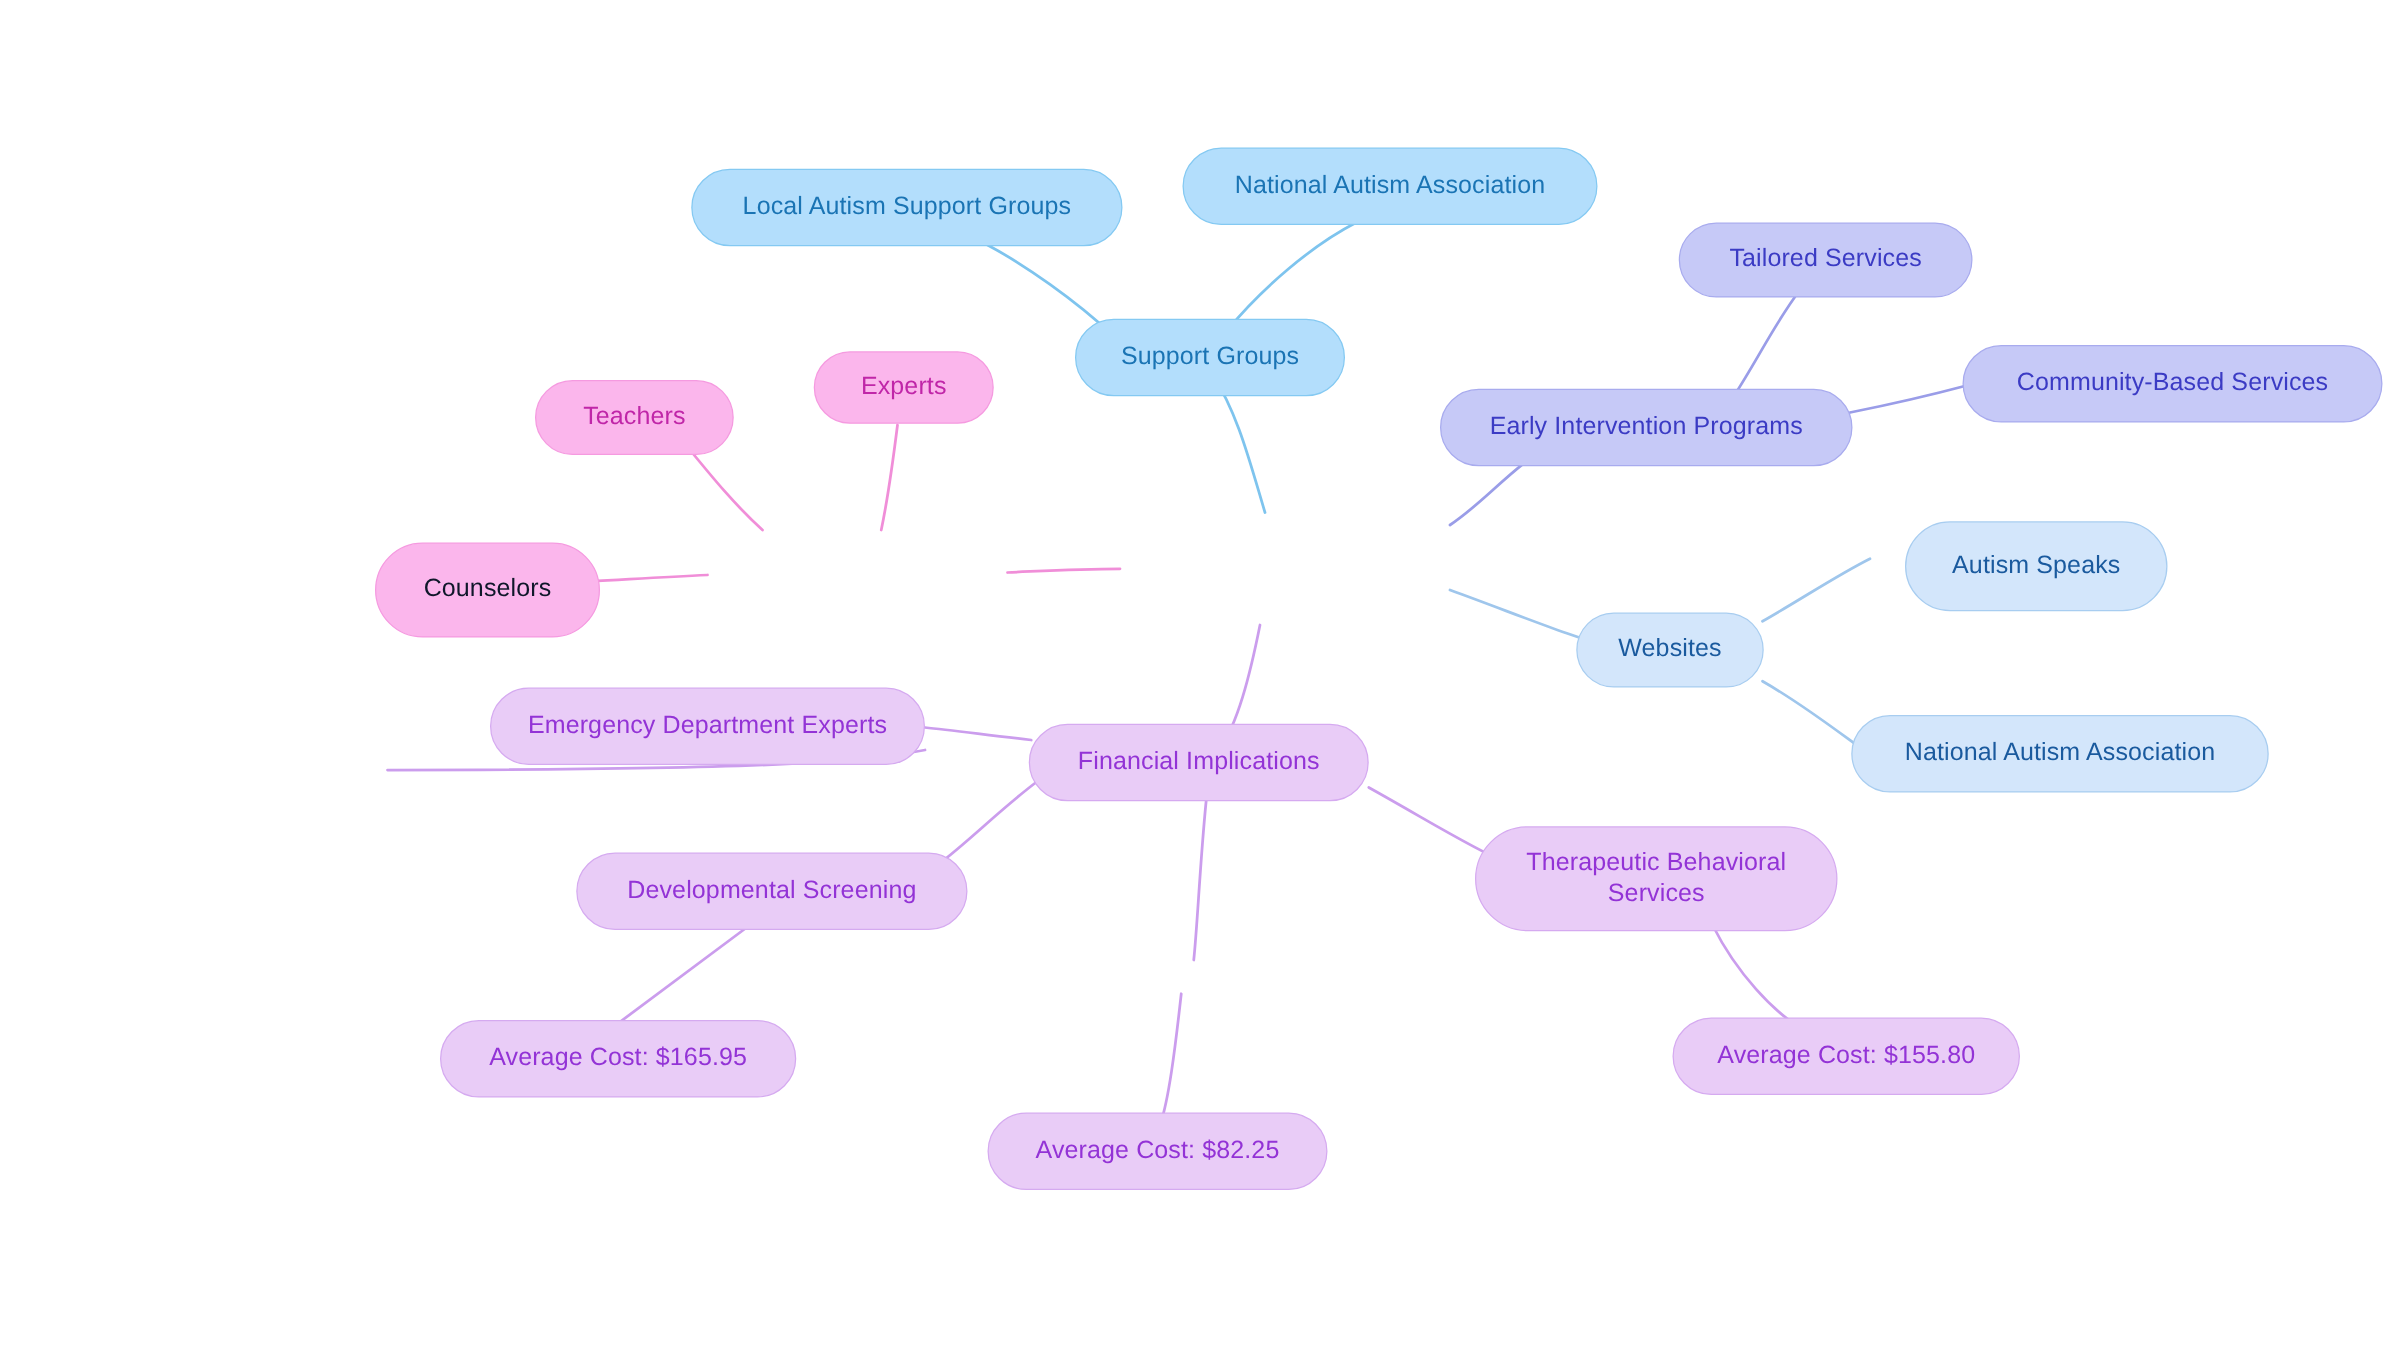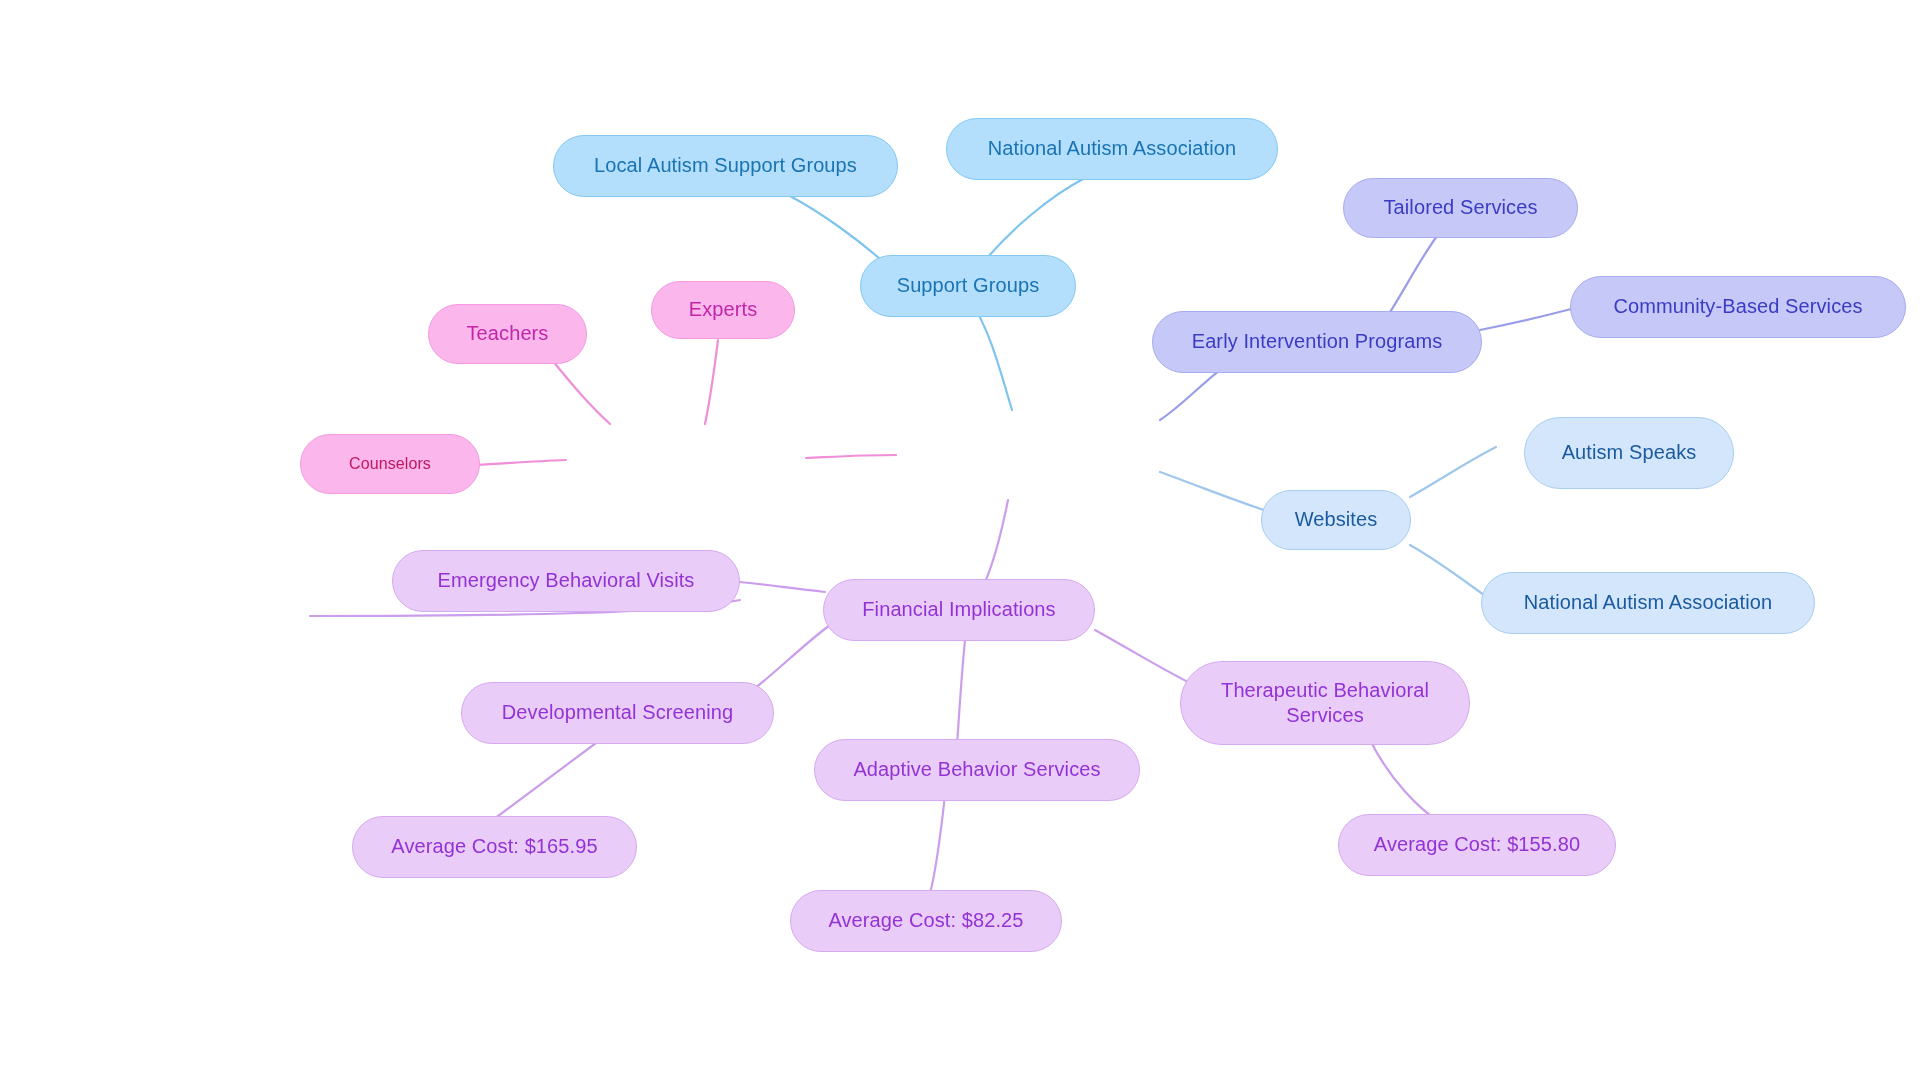--- a/index.html
+++ b/index.html
@@ -141,44 +141,41 @@
 
 
   <div class="node" style="left:428px; top:304px; width:159px; height:60px;
               background:#fbb6ec; border-color:#f59ae0; color:#c026a8;
               font-size:20px;">Teachers</div>
 
   <div class="node" style="left:651px; top:281px; width:144px; height:58px;
               background:#fbb6ec; border-color:#f59ae0; color:#c026a8;
               font-size:20px;">Experts</div>
 
-  <div class="node" style="left:300px; top:434px; width:180px; height:60px;
-              background:#fbb6ec; border-color:#f59ae0; color:#be185d;
-              font-size:16px;">Counselors</div>
+  <div class="node" style="left:300px; top:434px; width:180px; height:76px;
+              background:#fbb6ec; border-color:#f59ae0; color:#0f172a;
+              font-size:20px;">Counselors</div>
 
   <div class="node" style="left:823px; top:579px; width:272px; height:62px;
               background:#e9ccf7; border-color:#d5aaf0; color:#9333d6;
               font-size:20px;">Financial Implications</div>
 
   <div class="node" style="left:392px; top:550px; width:348px; height:62px;
               background:#e9ccf7; border-color:#d5aaf0; color:#9333d6;
-              font-size:20px;">Emergency Behavioral Visits</div>
+              font-size:20px;">Emergency Department Experts</div>
 
 
   <div class="node" style="left:461px; top:682px; width:313px; height:62px;
               background:#e9ccf7; border-color:#d5aaf0; color:#9333d6;
               font-size:20px;">Developmental Screening</div>
 
   <div class="node" style="left:352px; top:816px; width:285px; height:62px;
               background:#e9ccf7; border-color:#d5aaf0; color:#9333d6;
               font-size:20px;">Average Cost: $165.95</div>
 
-  <div class="node" style="left:814px; top:739px; width:326px; height:62px;
-              background:#e9ccf7; border-color:#d5aaf0; color:#9333d6;
-              font-size:20px;">Adaptive Behavior Services</div>
 
   <div class="node" style="left:790px; top:890px; width:272px; height:62px;
               background:#e9ccf7; border-color:#d5aaf0; color:#9333d6;
               font-size:20px;">Average Cost: $82.25</div>
 
   <div class="node" style="left:1180px; top:661px; width:290px; height:84px;
               background:#e9ccf7; border-color:#d5aaf0; color:#9333d6;
               font-size:20px;">Therapeutic Behavioral
 Services</div>
 

